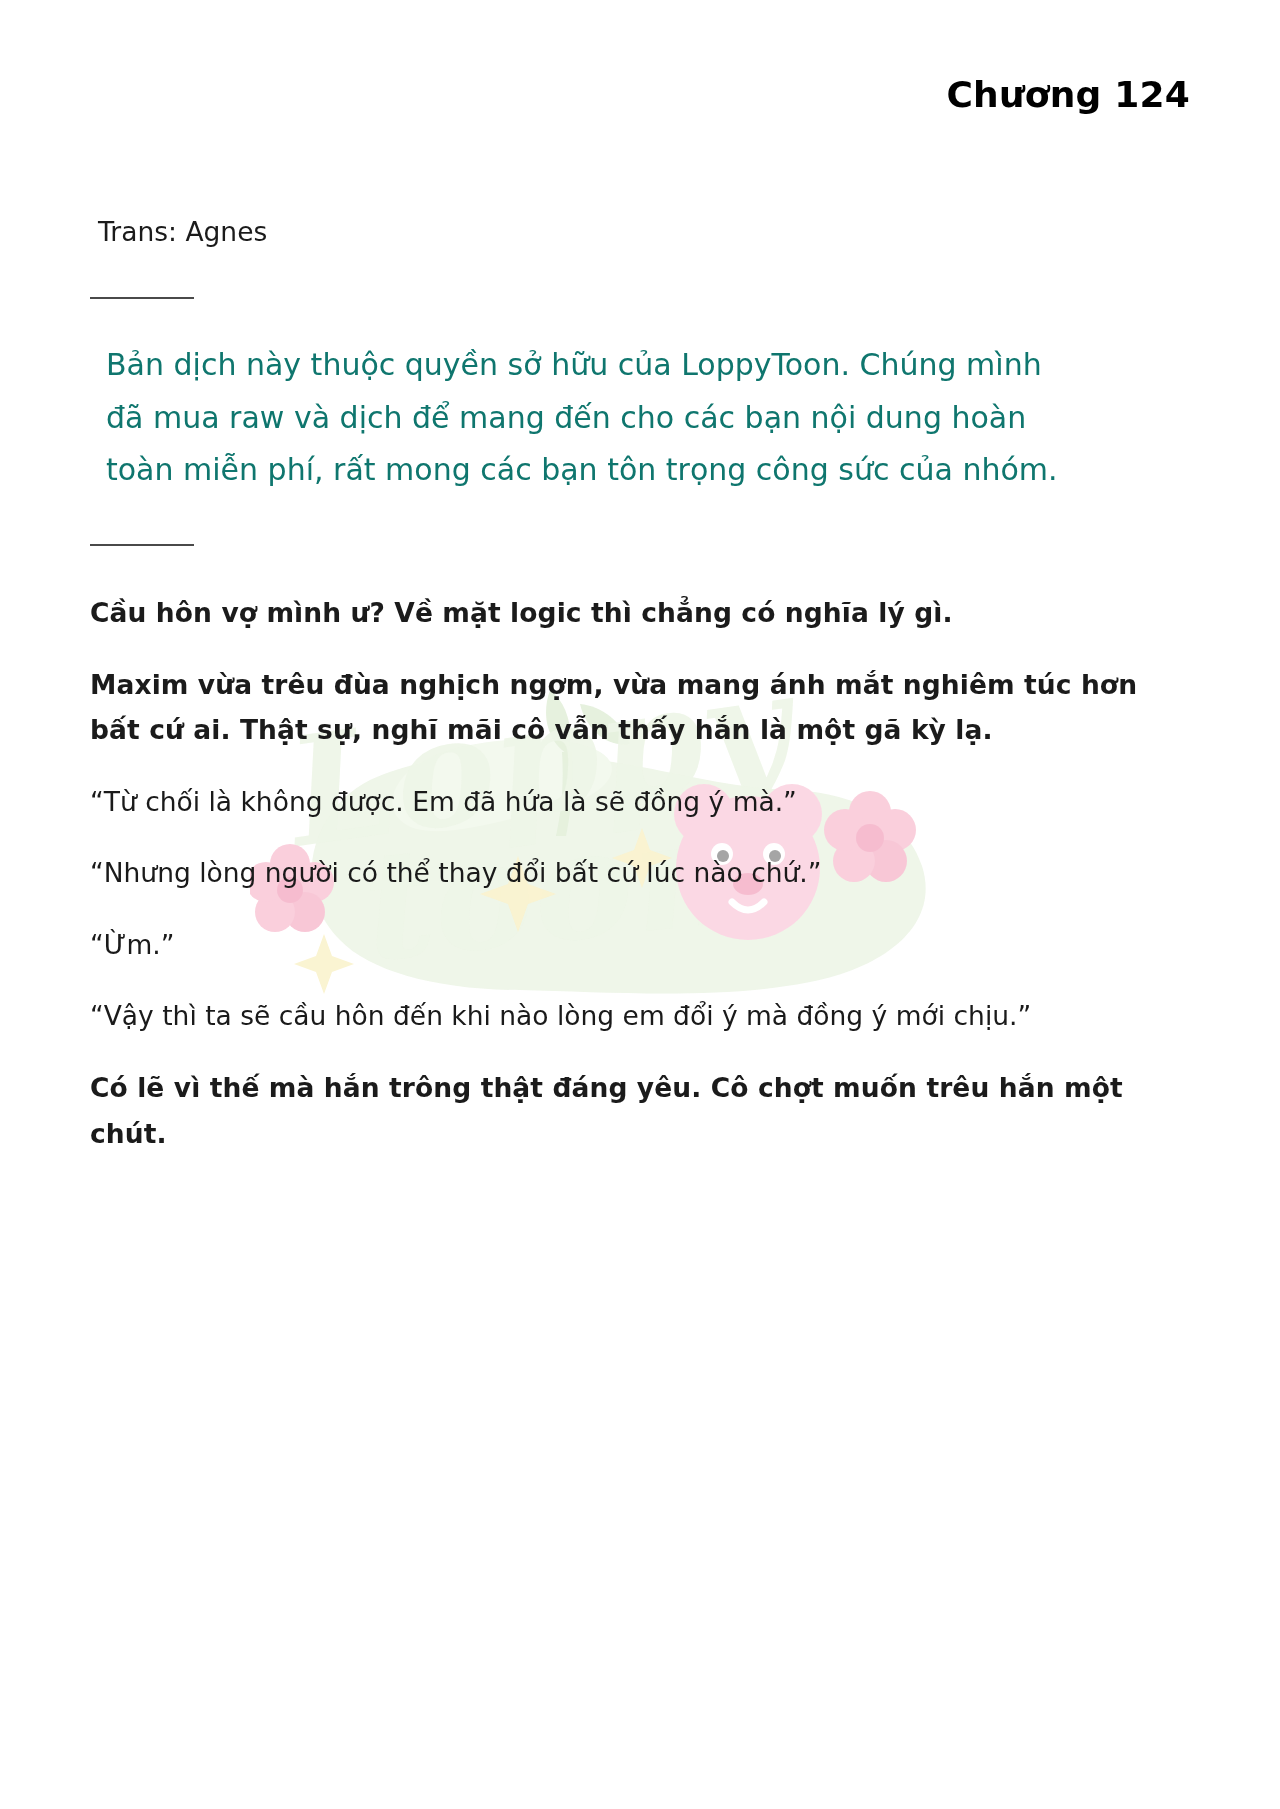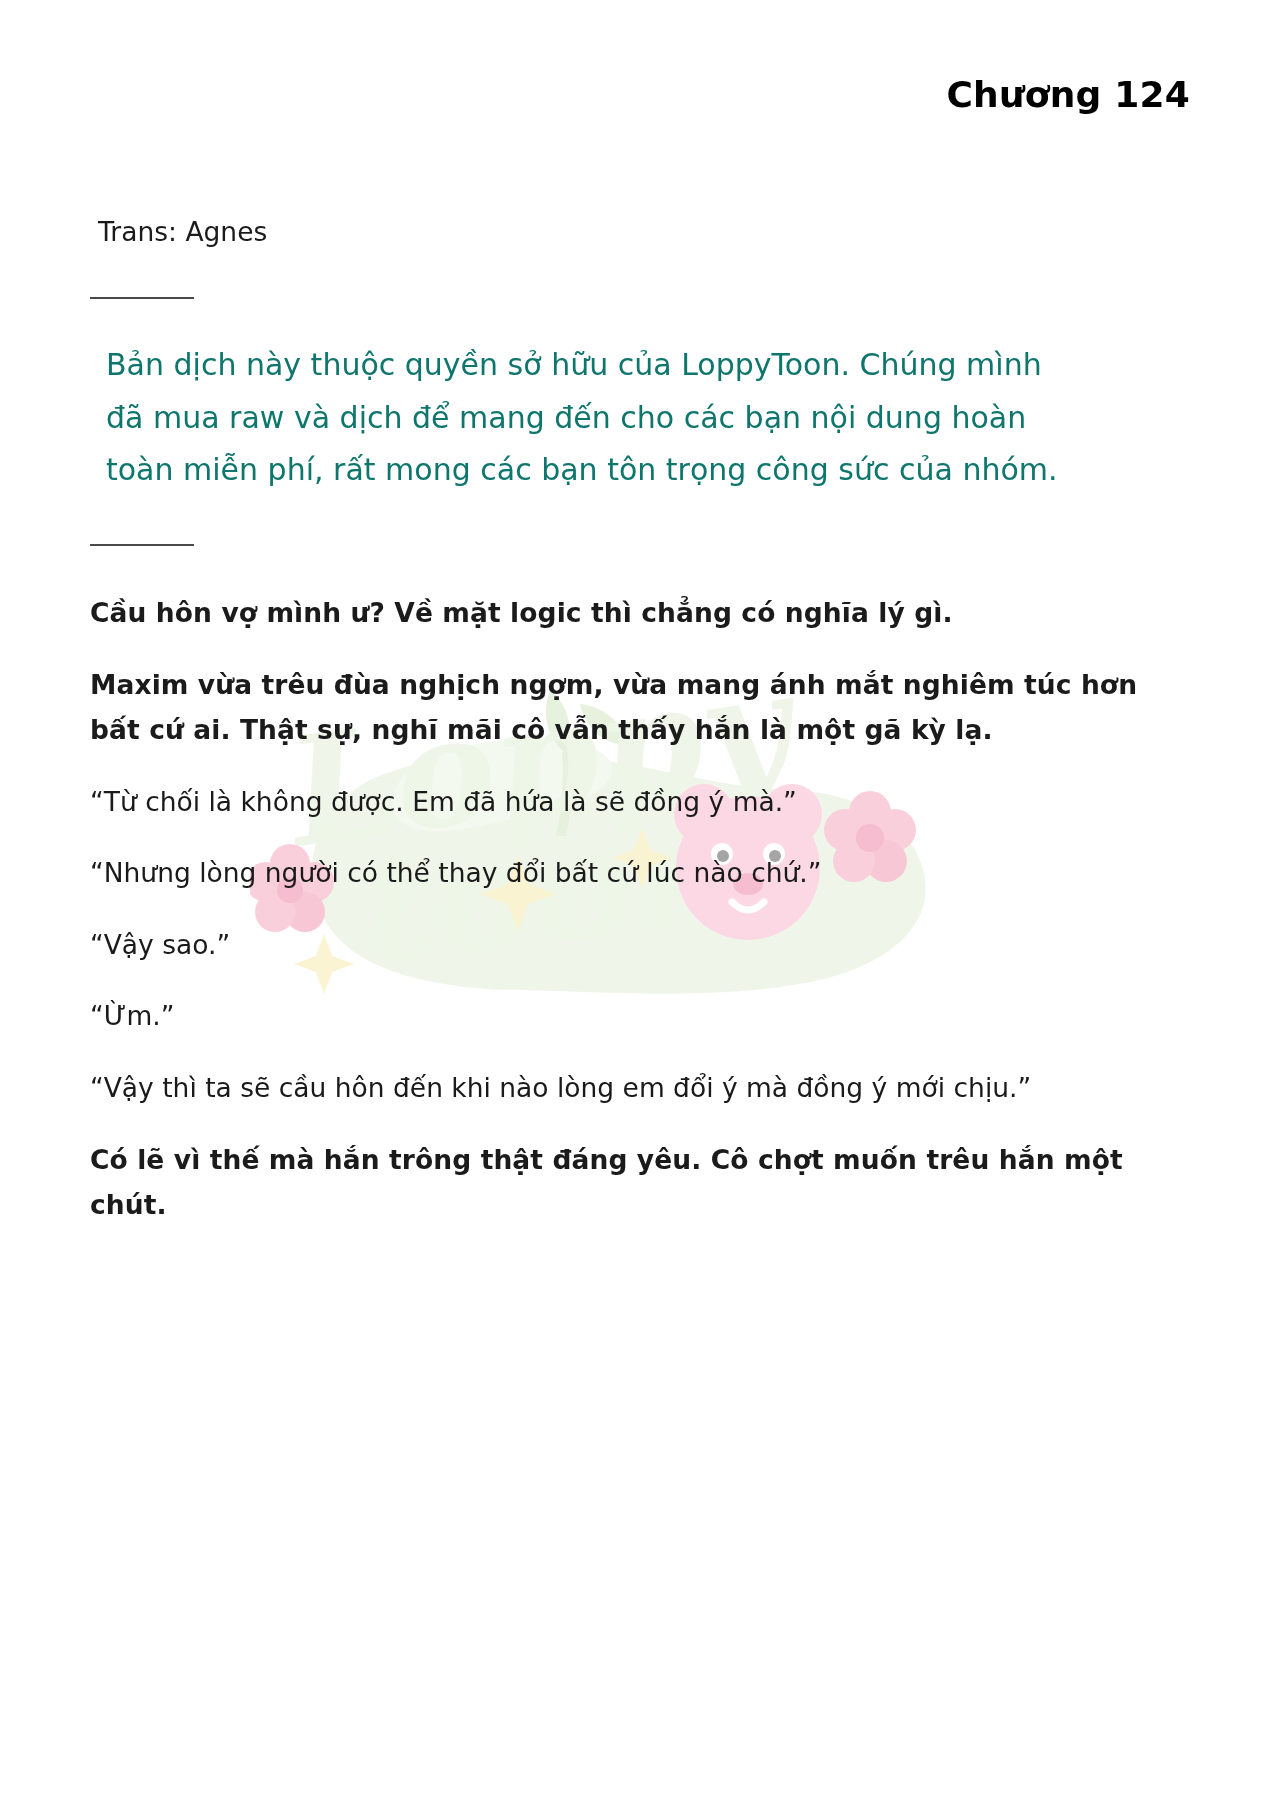--- a/index.html
+++ b/index.html
@@ -174,20 +174,19 @@
 
     <p class="notice">Bản dịch này thuộc quyền sở hữu của LoppyToon. Chúng mình đã mua raw và dịch để mang đến cho các bạn nội dung hoàn toàn miễn phí, rất mong các bạn tôn trọng công sức của nhóm.</p>
 
     <div class="rule second"></div>
 
     <div class="story-block">
       <p class="para">Cầu hôn vợ mình ư? Về mặt logic thì chẳng có nghĩa lý gì.</p>
       <p class="para">Maxim vừa trêu đùa nghịch ngợm, vừa mang ánh mắt nghiêm túc hơn bất cứ ai. Thật sự, nghĩ mãi cô vẫn thấy hắn là một gã kỳ lạ.</p>
       <p class="dialog">“Từ chối là không được. Em đã hứa là sẽ đồng ý mà.”</p>
       <p class="dialog">“Nhưng lòng người có thể thay đổi bất cứ lúc nào chứ.”</p>
-      <p class="dialog">“Vậy sao.”</p>
       <p class="dialog">“Ừm.”</p>
       <p class="dialog">“Vậy thì ta sẽ cầu hôn đến khi nào lòng em đổi ý mà đồng ý mới chịu.”</p>
       <p class="para">Có lẽ vì thế mà hắn trông thật đáng yêu. Cô chợt muốn trêu hắn một chút.</p>
     </div>
 
   </div>
 </div>
 
 </body></html>

